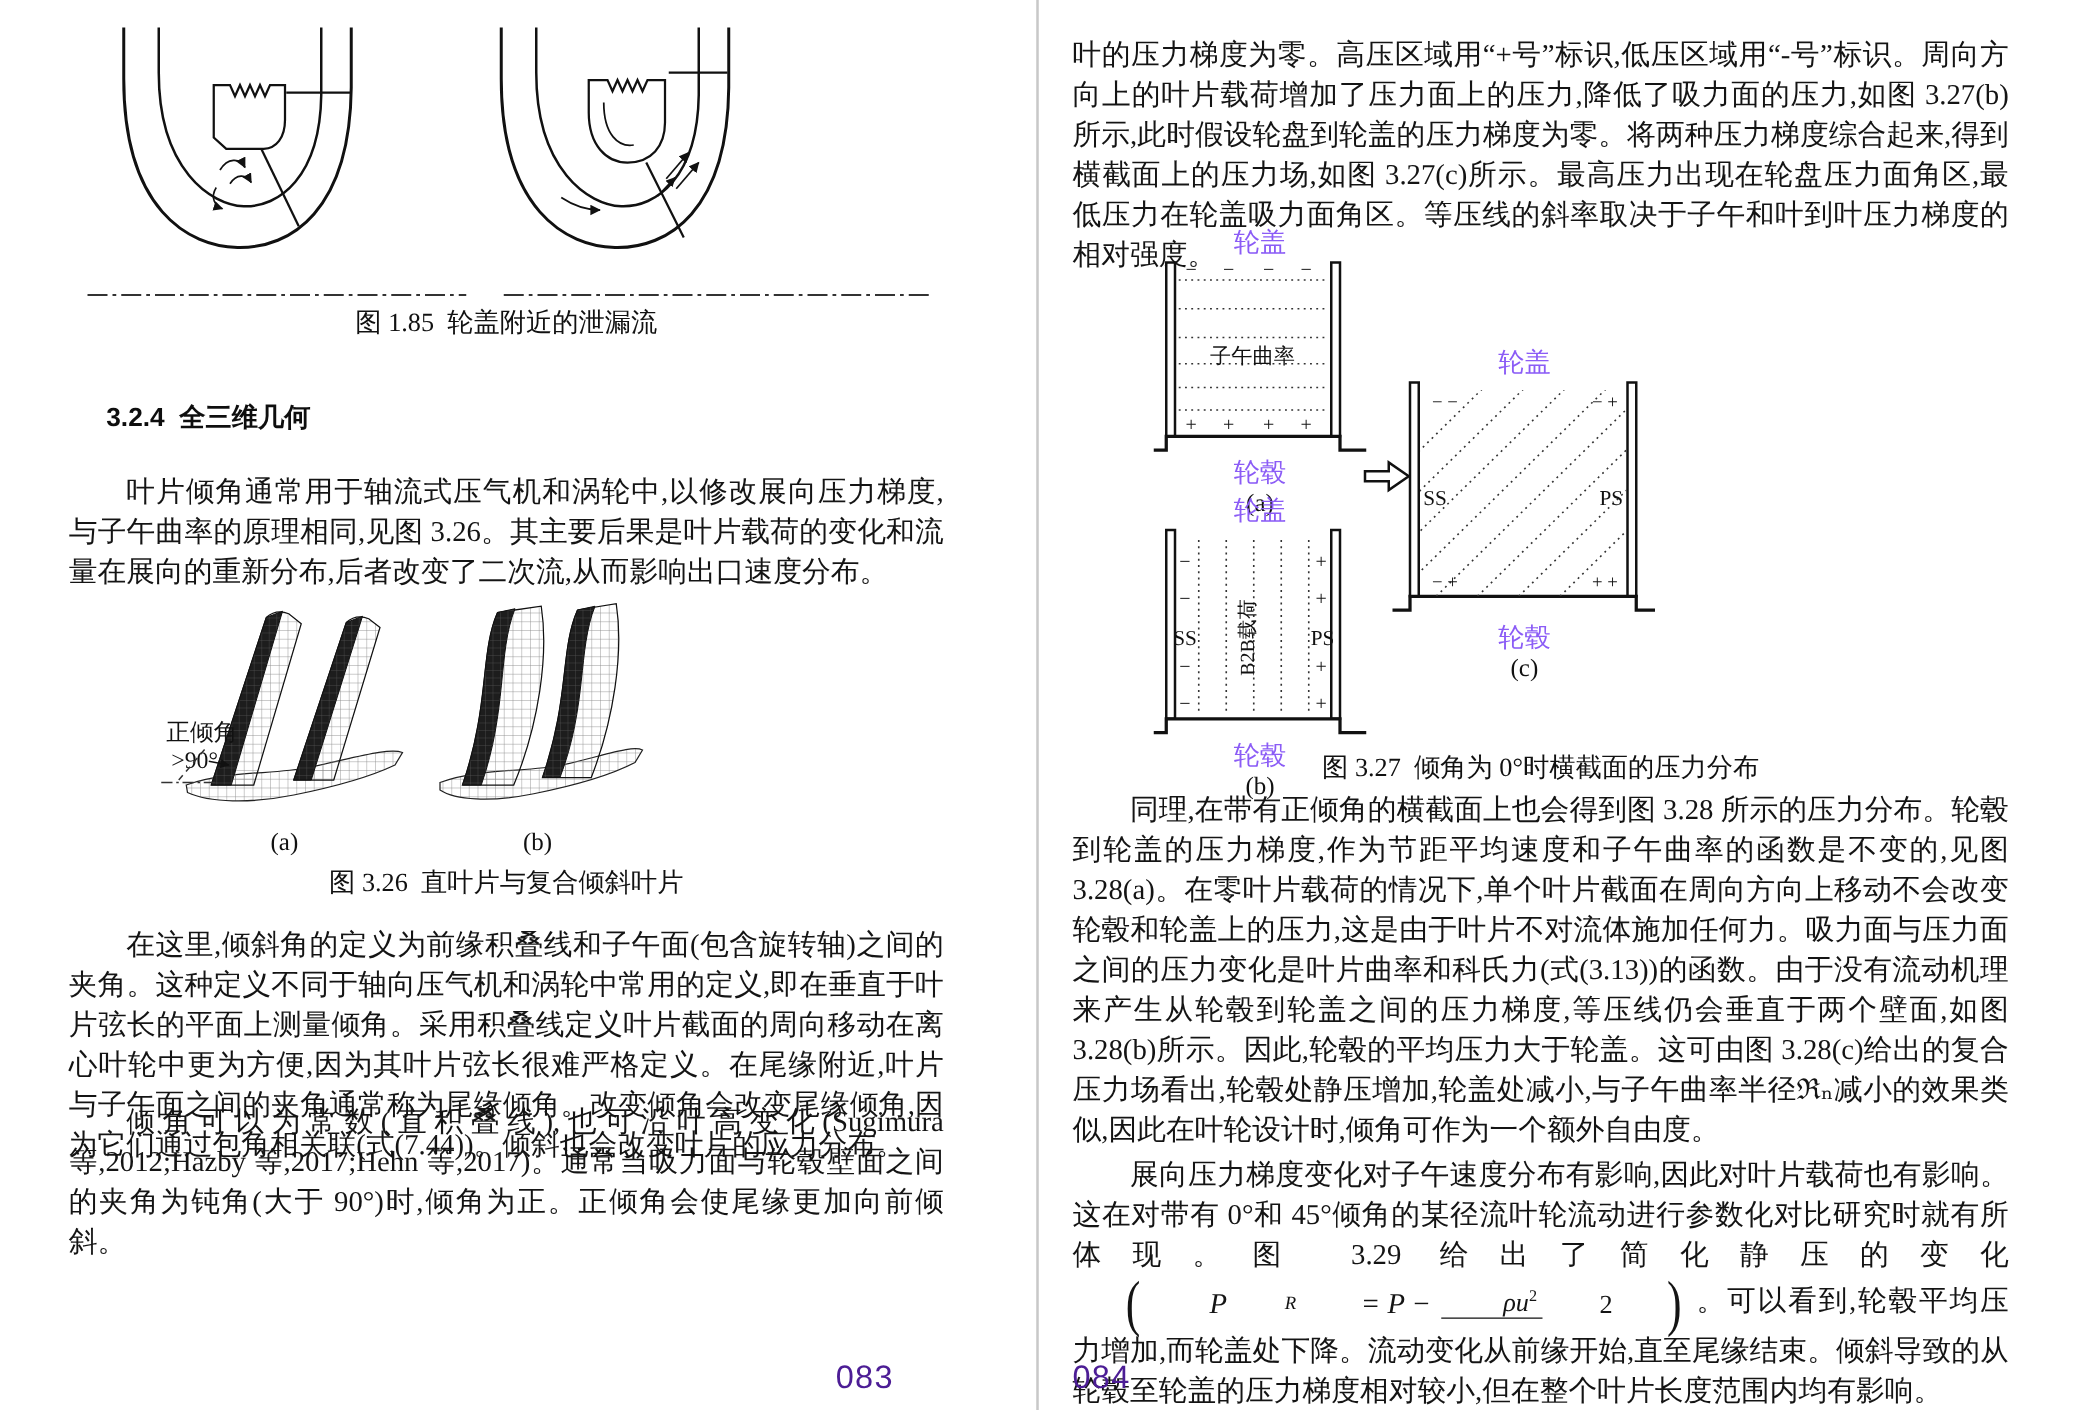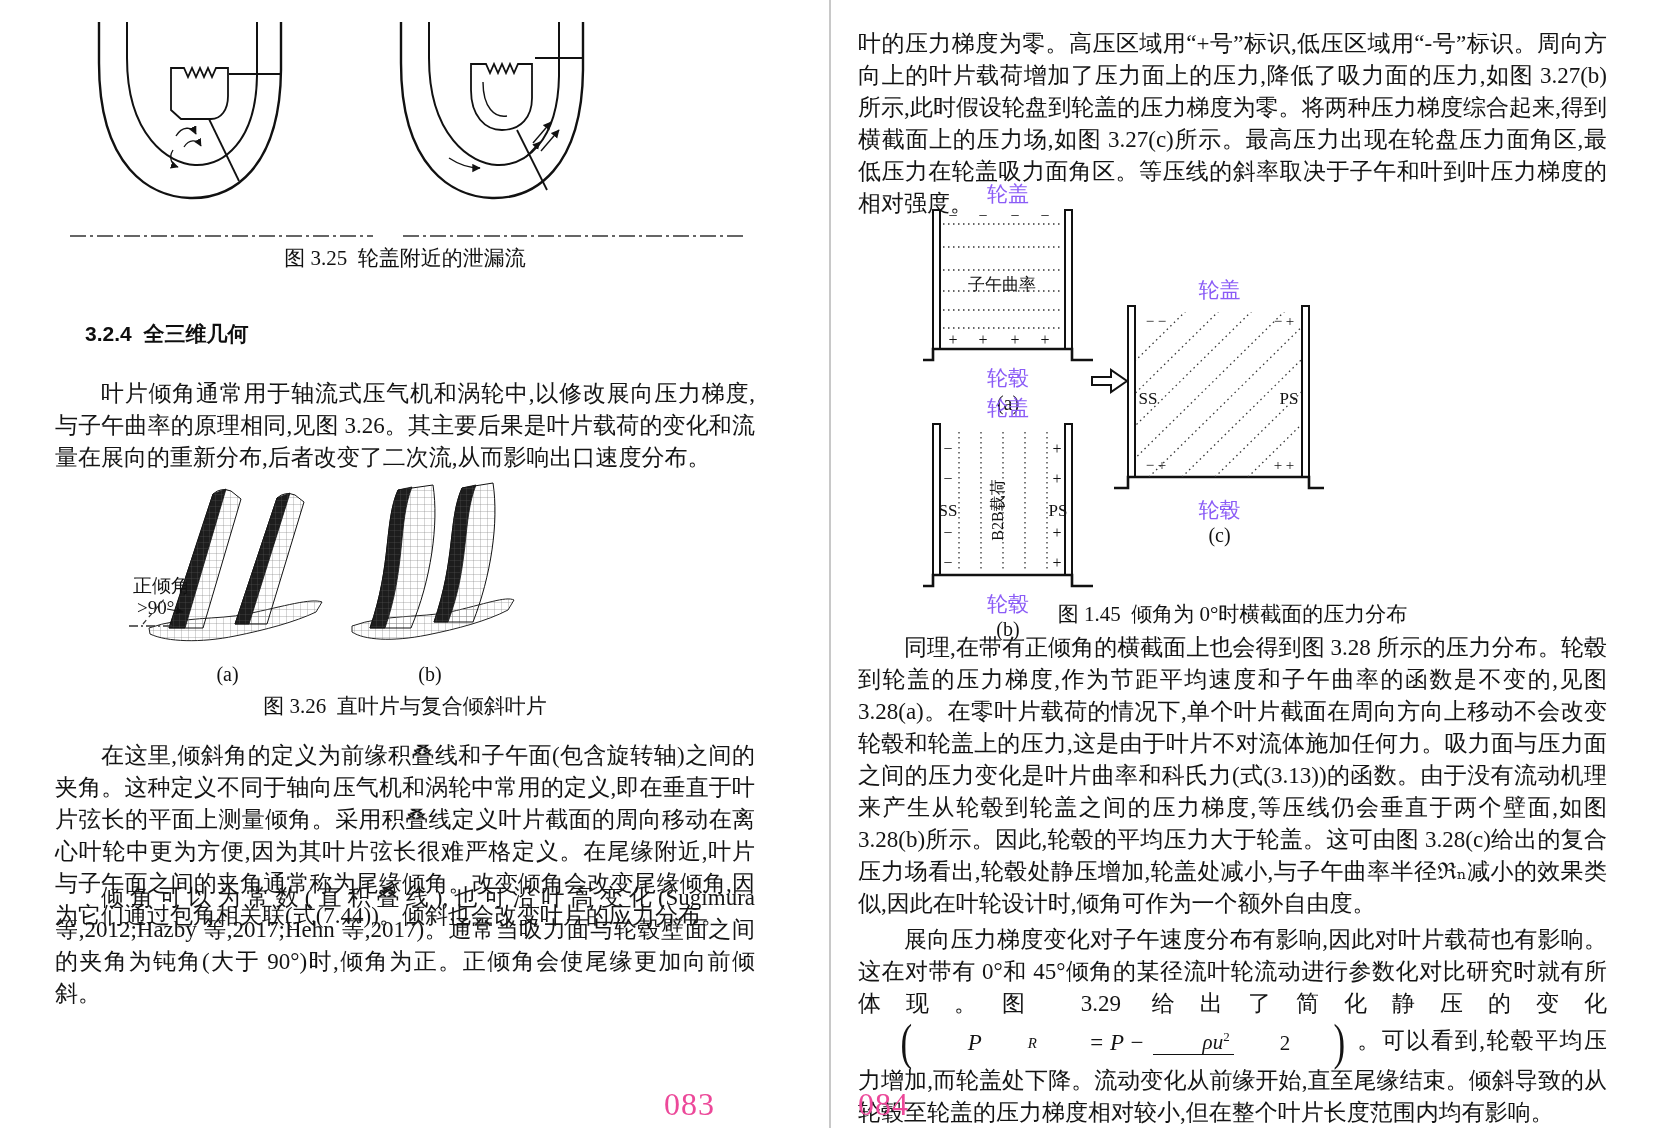--- a/index.html
+++ b/index.html
@@ -10,22 +10,22 @@
   #page-right{left:858px;width:749px;}
   #divider{position:absolute;left:829px;top:0;width:2px;height:1128px;background:#c8c8c8;}
   .abs{position:absolute;}
   .para{font-size:23px;line-height:32px;text-align:justify;text-indent:2em;width:100%;}
   .para.no-indent{text-indent:0;}
   .caption{font-size:21px;text-align:center;width:100%;white-space:pre-wrap;color:#111;}
   .heading{font-family:"Liberation Sans","DejaVu Sans",sans-serif;font-weight:bold;
            font-size:21px;white-space:pre-wrap;color:#0e0e0e;}
   .figlabel{font-size:21px;text-align:center;color:#8b5cf6;}
   .sublabel{font-size:20px;text-align:center;color:#111;}
-  .pagenum{font-family:Liberation Serif, serif;font-size:32px;
-           letter-spacing:1px;color:#ec4899;}
+  .pagenum{font-family:Liberation Sans, sans-serif;font-size:26px;
+           letter-spacing:1px;color:#4c1d95;}
   svg{display:block;}
   svg text{fill:#111;font-family:"Liberation Serif","DejaVu Serif",serif;}
   .diagram-block{position:absolute;display:flex;flex-direction:column;align-items:center;}
   .diagram-block .figlabel{width:100%;}
   
   .formula{display:inline-flex;align-items:center;vertical-align:middle;margin:0 1px;}
   .paren{font-size:50px;line-height:0.9;transform:scaleX(.7);font-weight:400;}
   .fvar{font-style:italic;font-size:23px;}
   .fsub{font-style:italic;font-size:15px;vertical-align:sub;}
   .fmid{font-size:23px;font-style:italic;white-space:pre;}
@@ -79,21 +79,21 @@
         <path d="M64,140 C76,148 86,150 95,150" fill="none" stroke="#111" stroke-width="1.4" marker-end="url(#ah)"></path>
         <path d="M148,125 L166,104" stroke="#111" stroke-width="1.4" marker-end="url(#ah)"></path>
         <path d="M156,133 L174,112" stroke="#111" stroke-width="1.4" marker-end="url(#ah)"></path>
         <path d="M141,139 L155,124" stroke="#111" stroke-width="1.3" marker-end="url(#ah)"></path>
       </svg>
       <svg class="abs" style="left:0;top:212px;" width="700" height="12" viewBox="0 0 700 12">
         <line x1="15" y1="6" x2="318" y2="6" stroke="#333" stroke-width="1.6" stroke-dasharray="16 4 3 4"></line>
         <line x1="348" y1="6" x2="690" y2="6" stroke="#333" stroke-width="1.6" stroke-dasharray="16 4 3 4"></line>
       </svg>
     </div>
-    <div class="abs caption" style="left:0;top:244px;">图 3.25  轮盖附近的泄漏流</div>
+    <div class="abs caption" style="left:0;top:244px;">图 1.85  轮盖附近的泄漏流</div>
 
     <div class="abs heading" style="left:30px;top:320px;">3.2.4  全三维几何</div>
 
     <div class="abs para" style="left:0;top:378px;">叶片倾角通常用于轴流式压气机和涡轮中,以修改展向压力梯度,与子午曲率的原理相同,见图 3.26。其主要后果是叶片载荷的变化和流量在展向的重新分布,后者改变了二次流,从而影响出口速度分布。</div>
 
     <div class="abs" style="left:0;top:476px;width:700px;height:212px;">
       <svg class="abs" style="left:70px;top:0;" width="205" height="186" viewBox="0 0 205 186">
         <path d="M24,152 C58,140 92,144 122,138 C160,130 186,122 197,126 L191,136 C170,146 140,154 110,160 C76,167 42,166 25,158 Z" fill="url(#mg)" stroke="#222" stroke-width="1"></path>
         <path d="M110,148 L152,22 Q160,15 170,19 L179,26 L142,148 Z" fill="url(#mg)" stroke="#111" stroke-width="1"></path>
         <path d="M110,148 L152,22 L165,17 L124,148 Z" fill="url(#mgd)" stroke="#111" stroke-width="0.8"></path>
@@ -223,21 +223,21 @@
           <text x="172" y="22" font-size="15" text-anchor="middle">− +</text>
           <text x="44" y="166" font-size="15" text-anchor="middle">− +</text>
           <text x="172" y="166" font-size="15" text-anchor="middle">+ +</text>
           <text x="36" y="100" font-size="17" text-anchor="middle">SS</text>
           <text x="177" y="100" font-size="17" text-anchor="middle">PS</text>
         </svg>
         <div class="figlabel">轮毂</div>
         <div class="sublabel">(c)</div>
       </div>
 
-      <div class="abs caption" style="left:0;top:420px;">图 1.45  倾角为 0°时横截面的压力分布</div>
+      <div class="abs caption" style="left:0;top:420px;">图 3.27  倾角为 0°时横截面的压力分布</div>
     </div>
 
     <div class="abs para" style="left:0;top:632px;">同理,在带有正倾角的横截面上也会得到图 3.28 所示的压力分布。轮毂到轮盖的压力梯度,作为节距平均速度和子午曲率的函数是不变的,见图 3.28(a)。在零叶片载荷的情况下,单个叶片截面在周向方向上移动不会改变轮毂和轮盖上的压力,这是由于叶片不对流体施加任何力。吸力面与压力面之间的压力变化是叶片曲率和科氏力(式(3.13))的函数。由于没有流动机理来产生从轮毂到轮盖之间的压力梯度,等压线仍会垂直于两个壁面,如图 3.28(b)所示。因此,轮毂的平均压力大于轮盖。这可由图 3.28(c)给出的复合压力场看出,轮毂处静压增加,轮盖处减小,与子午曲率半径ℜₙ减小的效果类似,因此在叶轮设计时,倾角可作为一个额外自由度。</div>
 
     <div class="abs para" style="left:0;top:924px;">
       <span>展向压力梯度变化对子午速度分布有影响,因此对叶片载荷也有影响。这在对带有 0°和 45°倾角的某径流叶轮流动进行参数化对比研究时就有所体现。图 3.29 给出了简化静压的变化</span><span class="formula">
           <span class="paren">(</span>
           <span class="fvar">P</span>
           <span class="fsub">R</span>
           <span class="fmid"> = P − </span>

